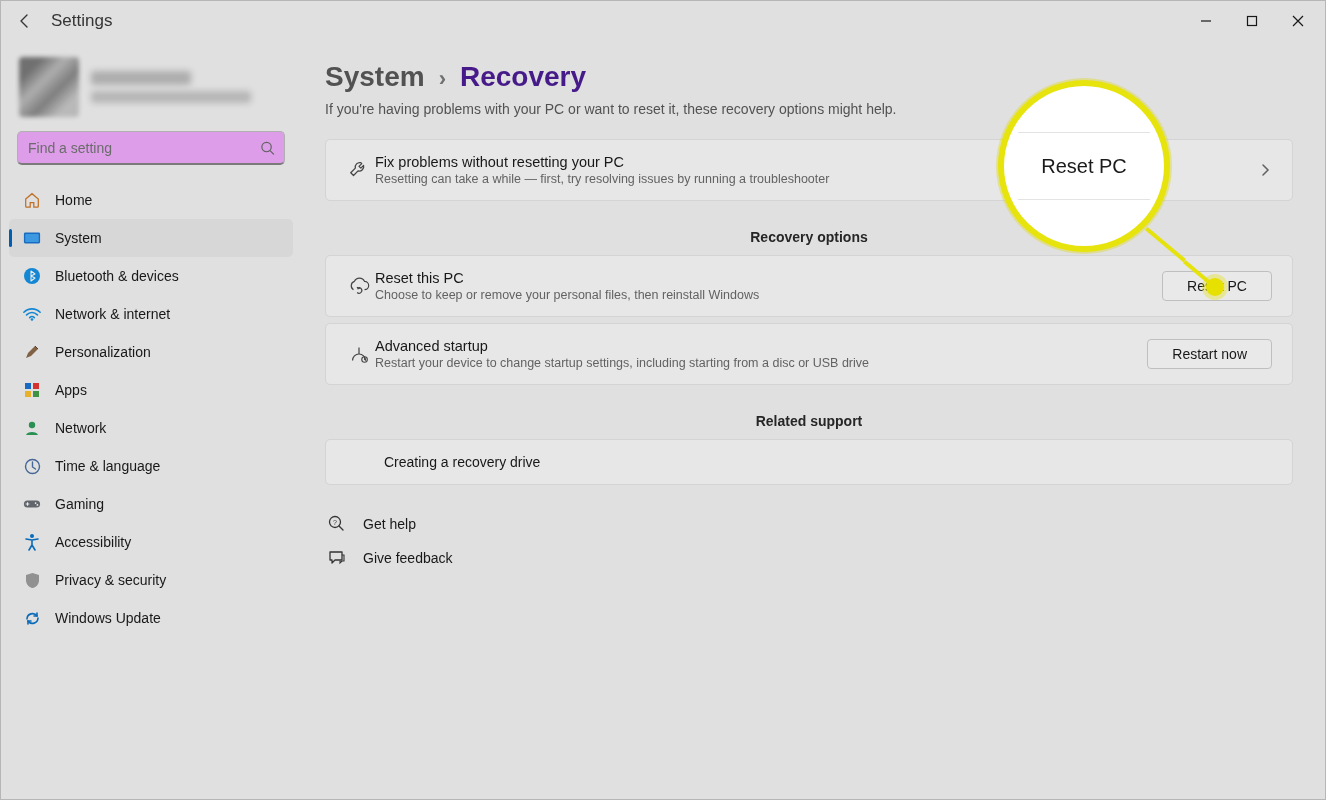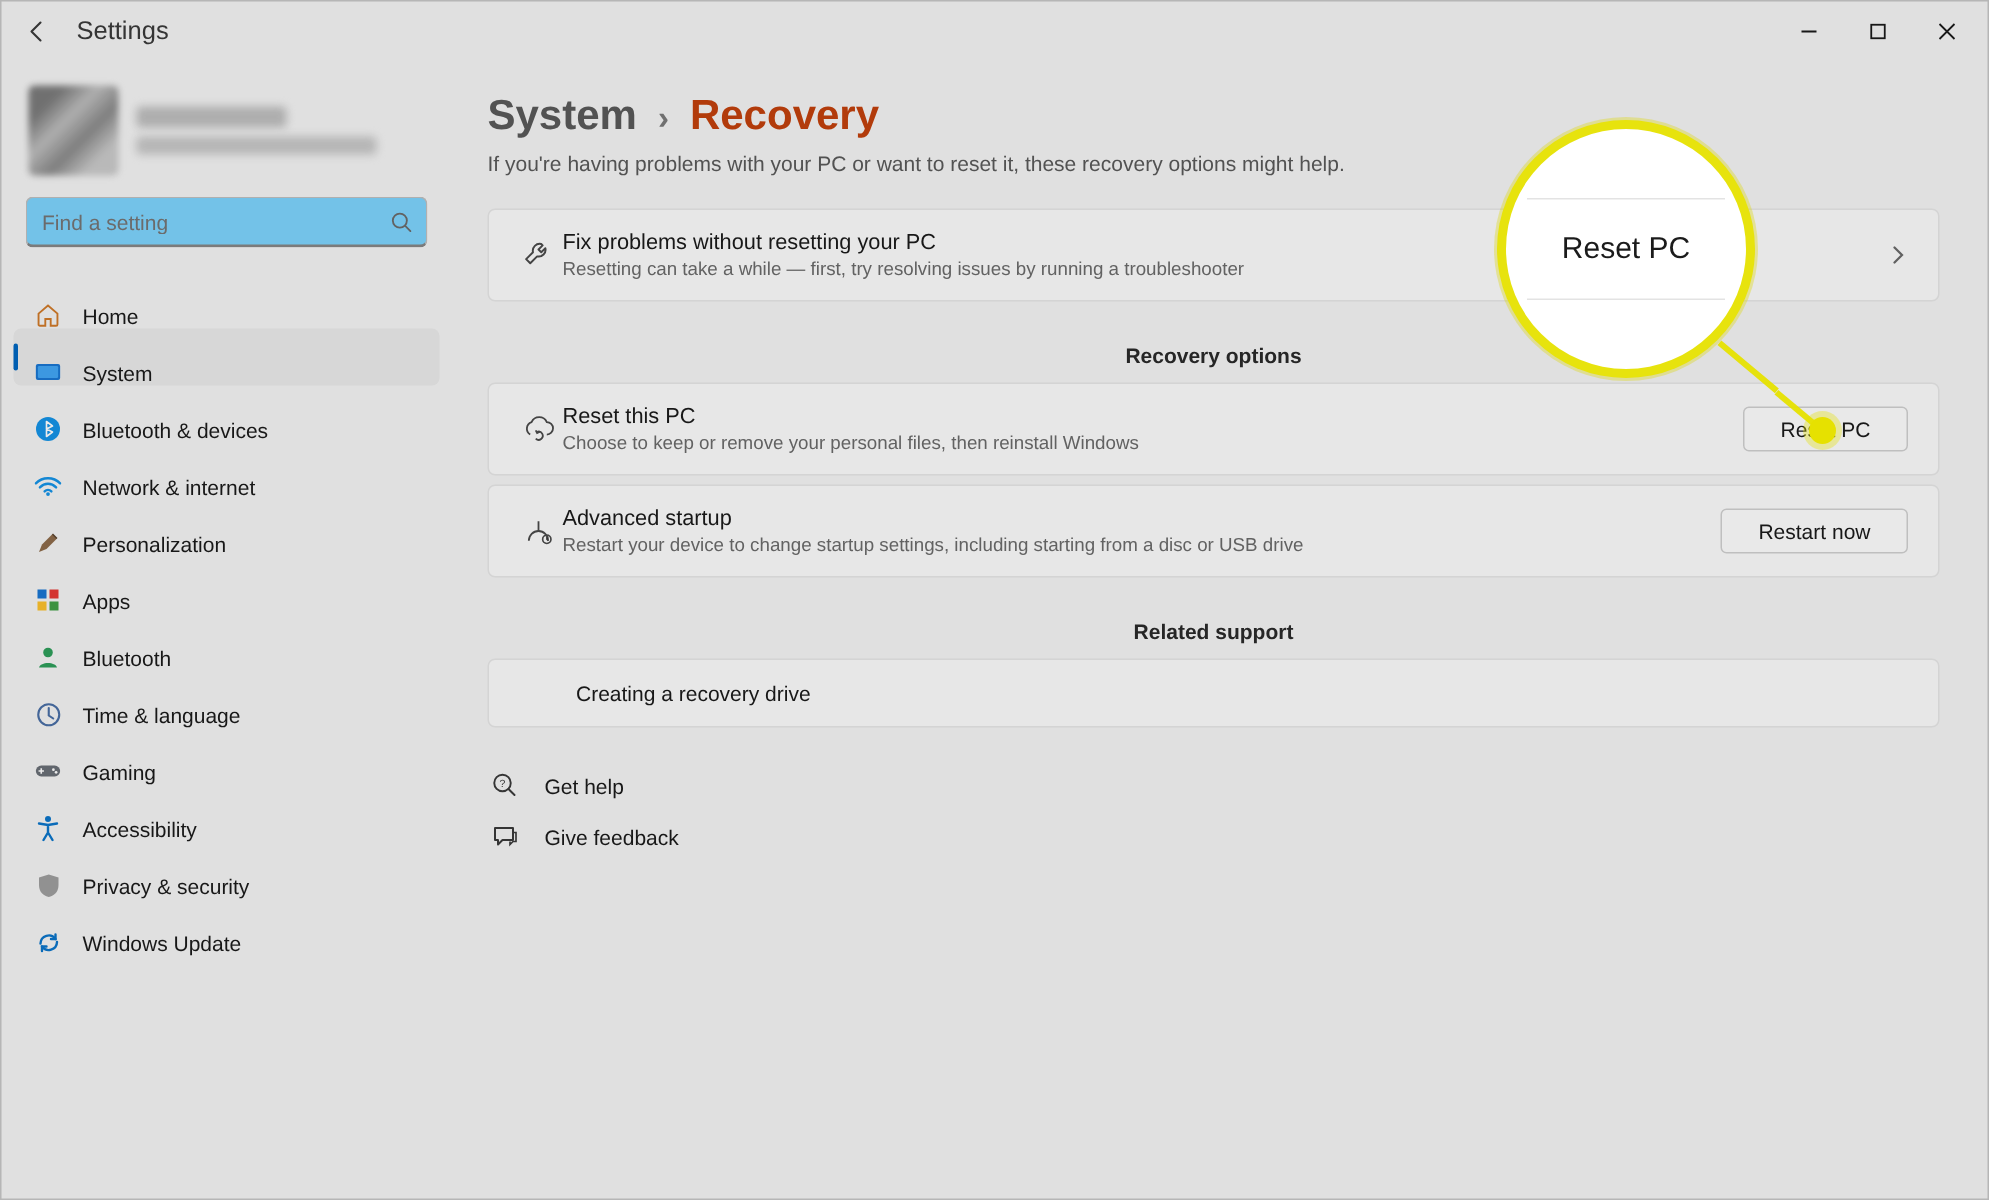--- a/index.html
+++ b/index.html
@@ -86,36 +86,36 @@
   .searchwrap {
     margin: 0 8px 14px 8px;
     position: relative;
   }
   .search {
     width: 100%;
     height: 34px;
     border: 1px solid #bfbfbf;
     border-bottom: 2px solid #868686;
     border-radius: 5px;
-    background: #7dd3fc;
+    background: #f0abfc;
     padding: 0 34px 0 10px;
     font-size: 14px;
     color:#5a5a5a;
     outline:none;
   }
   .searchwrap .sicon {
     position:absolute;
     right:10px; top:50%; transform:translateY(-50%);
     color:#6b6b6b;
   }
   .nav { display:flex; flex-direction:column; gap:0; margin-top:2px;}
   .navitem {
     height: 38px;
     display:flex;
-    align-items:flex-end;
+    align-items:center;
     gap:14px;
     padding: 0 14px;
     border-radius: 5px;
     font-size: 14px;
     color:#1b1b1b;
     cursor:pointer;
     position:relative;
   }
   .navitem.selected {
     background: #eaeaea;
@@ -142,21 +142,21 @@
   .crumbs {
     display:flex;
     align-items:center;
     gap:14px;
     font-size: 28px;
     font-weight: 600;
     margin-bottom: 8px;
   }
   .crumbs .system { color:#5a5a5a; font-weight:600;}
   .crumbs .sep { color:#7a7a7a; font-size:22px; position:relative; top:2px;}
-  .crumbs .page { color:#c2410c; }
+  .crumbs .page { color:#4c1d95; }
   .subtitle { font-size:14px; color:#5a5a5a; margin-bottom: 22px; }
   .card {
     background:#fbfbfb;
     border:1px solid #e6e6e6;
     border-radius:5px;
   }
   .row {
     display:flex;
     align-items:center;
     padding: 14px 20px;
@@ -349,21 +349,21 @@
             </span>
           <span>Apps</span>
         </div>
         <div class="navitem">
           <span class="icon">
               <svg width="16" height="16" viewBox="0 0 16 16">
                 <circle cx="8" cy="5" r="3.2" fill="#2e9e5b"></circle>
                 <path d="M2 15c1-4 11-4 12 0" fill="#2e9e5b"></path>
               </svg>
             </span>
-          <span>Bluetooth</span>
+          <span>Network</span>
         </div>
         <div class="navitem">
           <span class="icon">
               <svg width="17" height="17" viewBox="0 0 17 17">
                 <circle cx="8.5" cy="8.5" r="7" fill="none" stroke="#4a6fa5" stroke-width="1.4"></circle>
                 <path d="M8.5 4v5l3 2" stroke="#4a6fa5" stroke-width="1.4" fill="none" stroke-linecap="round"></path>
               </svg>
             </span>
           <span>Time &amp; language</span>
         </div>

